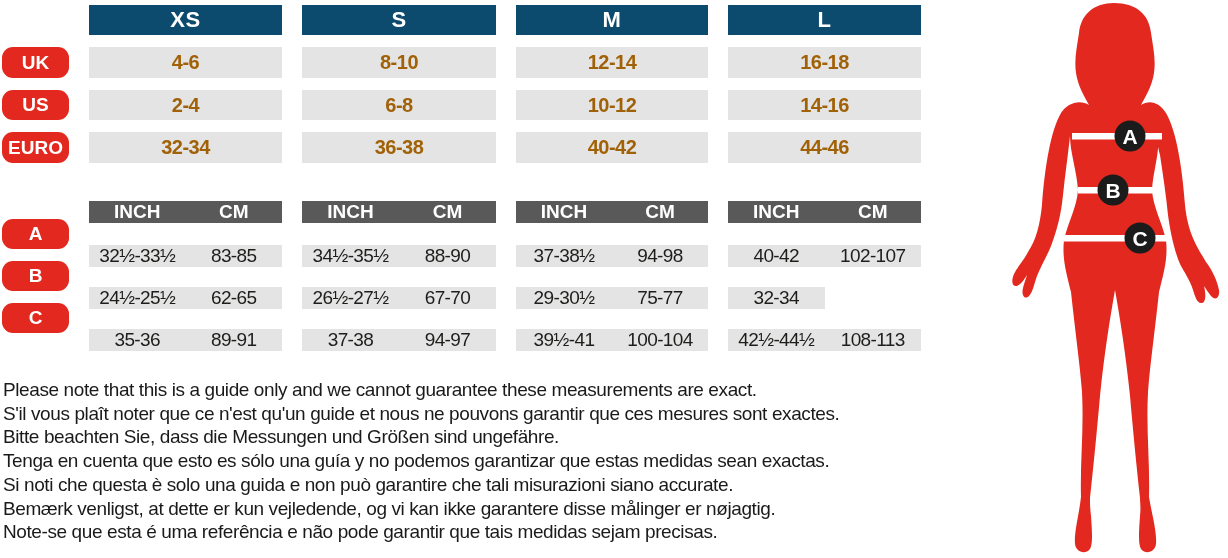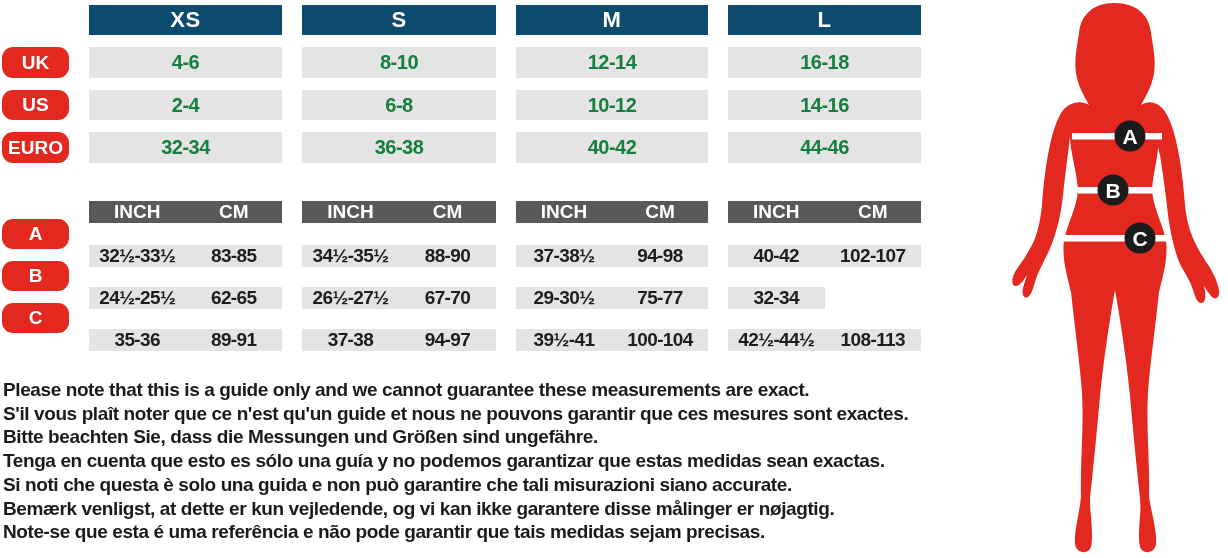--- a/index.html
+++ b/index.html
@@ -10,29 +10,29 @@
   .size-table {
     position:absolute; left:2px; top:5px;
     display:grid;
     grid-template-columns:67px 193px 194px 192px 193px;
     grid-template-rows:30px 31px 30px 31px 32px 30px 30px 30px;
     column-gap:20px; row-gap:12px;
   }
   .cell { display:flex; align-items:center; justify-content:center; }
   .size-header { background:#0c4a6e; color:#ffffff; font-size:22px; font-weight:bold; letter-spacing:0.5px; }
   .row-label  { background:#e2281f; color:#ffffff; font-size:19px; font-weight:bold;border-radius:11px; }
-  .val        { background:#e4e4e4; color:#15803d; font-size:20px; font-weight:bold; letter-spacing:-0.5px; }
+  .val        { background:#e4e4e4; color:#a16207; font-size:20px; font-weight:bold; letter-spacing:-0.5px; }
   .pair       { display:grid; grid-template-columns:1fr 1fr; column-gap:0;margin-top:26px; }
   .unit-h     { background:#59595a; color:#ffffff; font-size:19px; font-weight:bold; }
-  .pval       { background:#e4e4e4; color:#1d1d1b; font-size:19px; font-weight:bold; letter-spacing:-0.6px;text-align:center; }
+  .pval       { background:#e4e4e4; color:#1d1d1b; font-size:19px; font-weight:normal; letter-spacing:-0.6px;text-align:center; }
   .spacer     { background:transparent; }
 
   
   .notes { position:absolute; left:3px; top:378px; color:#1a1a1a; font-size:19px;
-           line-height:23.7px; letter-spacing:-0.4px; white-space:nowrap;font-weight:bold; }
+           line-height:23.7px; letter-spacing:-0.4px; white-space:nowrap; }
 
   
   .figure-wrap { position:absolute; left:1000px; top:0; width:228px; height:558px; }
 </style>
 </head>
 <body>
 
 <div class="page">
 
   <div class="size-table">

